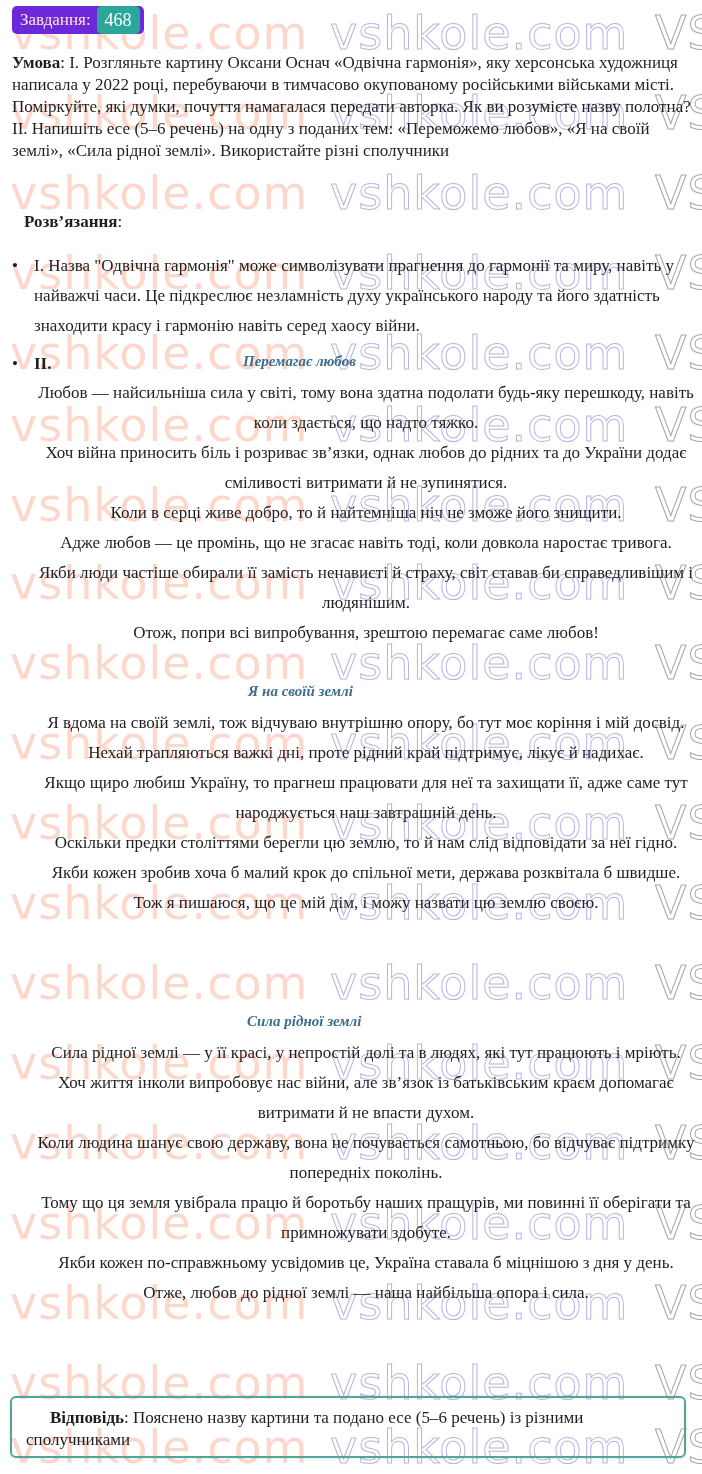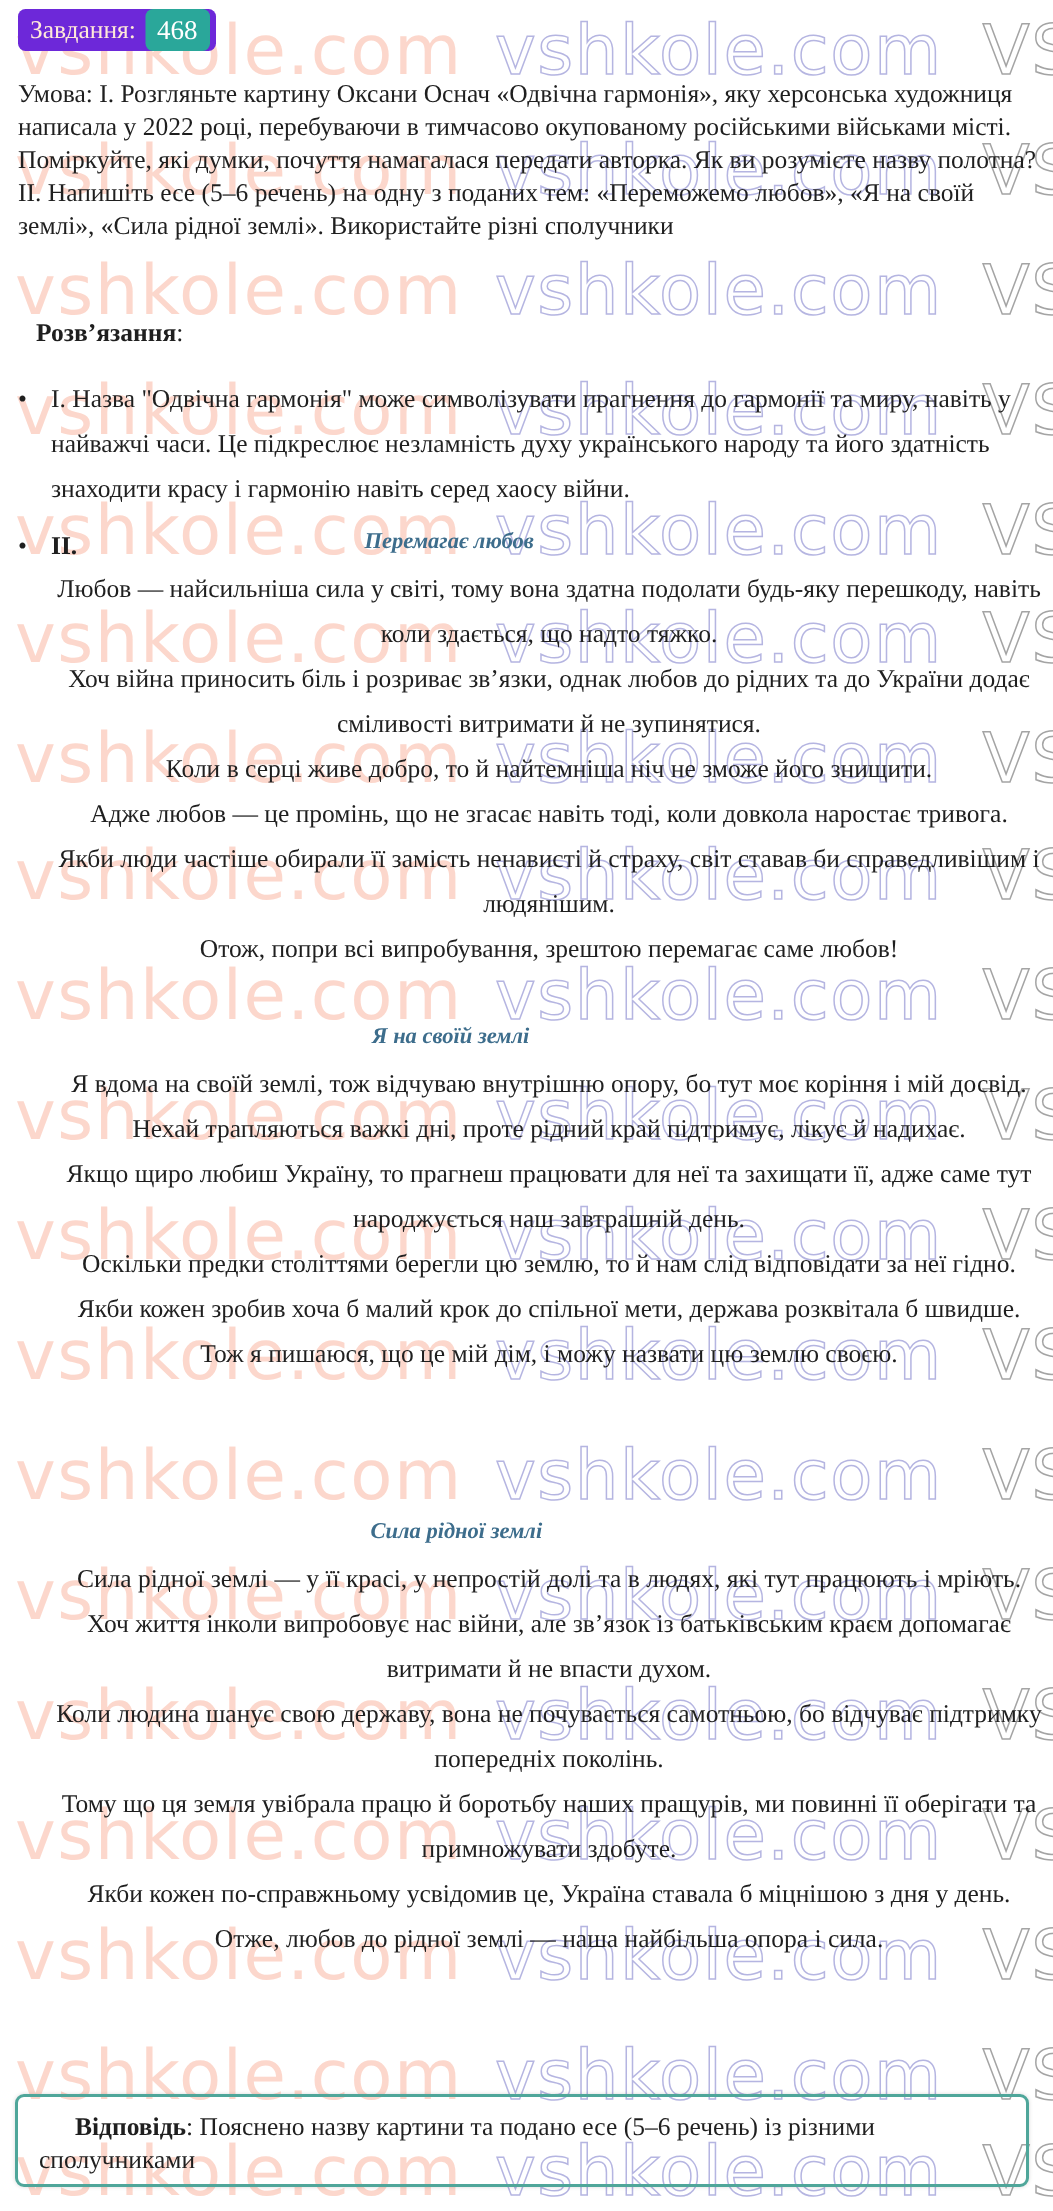--- a/index.html
+++ b/index.html
@@ -20,21 +20,21 @@
       background: #6d28d9; border-radius: 5px;
       height: 28px; padding: 0 4px 0 8px;
     }
     .badge-label { color: #ffe9d9; font-size: 17px; padding-right: 6px; }
     .badge-num {
       background: #2aa79a; color: #ffffff; font-size: 18px;
       border-radius: 5px; height: 28px; line-height: 28px; padding: 0 8px;
     }
 
     .cond { position: absolute; left: 12px; top: 52px; width: 680px; line-height: 22px; }
-    .cond b { font-weight: normal; }
+    .cond b { font-weight: bold; }
 
     .sol-title { position: absolute; left: 24px; top: 212px; font-weight: bold; }
 
     .bullet-row { position: absolute; left: 12px; width: 684px; }
     .bullet-dot { position: absolute; left: 0; top: 0; }
     .bullet-body { margin-left: 22px; line-height: 30px; }
 
     .b1 { top: 251px; }
     .b2-head { top: 350px; line-height: 28px; }
     .b2-head b { font-weight: bold; }

